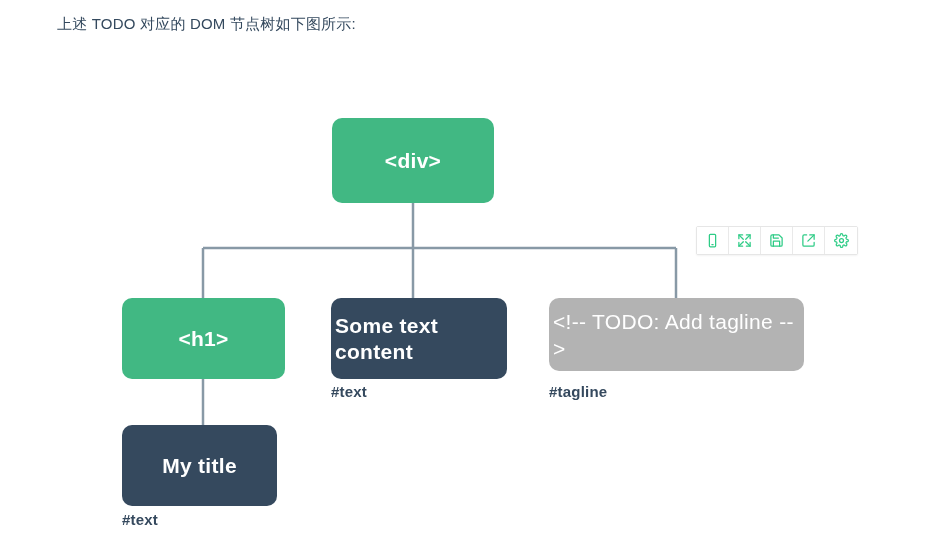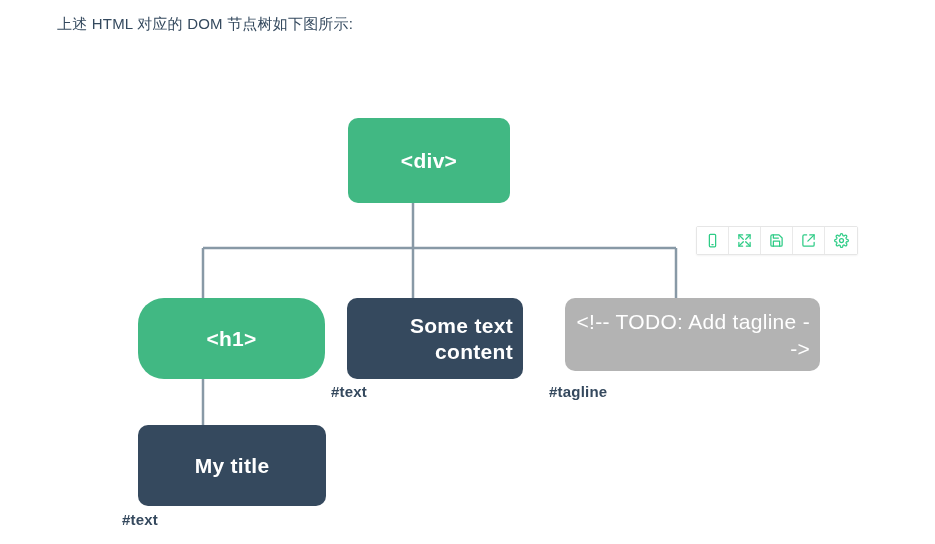--- a/index.html
+++ b/index.html
@@ -46,58 +46,56 @@
   }
 
   
   .node {
     position: absolute;
     box-sizing: border-box;
     border-radius: 10px;
     display: flex;
     align-items: center;
     justify-content: center;
-    text-align: right;
+    text-align: left;
     color: #ffffff;
     font-weight: bold;
     letter-spacing: 0.3px;
-    padding: 6px 10px;
-    margin-left: 16px;
+    padding: 6px 4px;
   }
   .node-green  { background: #41b883; }
   .node-navy   { background: #35495e; }
   .node-gray   { background: #b3b3b3; }
 
   .node-div {
     left: 332px; top: 118px;
     width: 162px; height: 85px;
     font-size: 21px;
   }
   .node-h1 {
     left: 122px; top: 298px;
-    width: 187px; height: 81px;
-    font-size: 21px;
-    border-radius: 26px;
+    width: 163px; height: 81px;
+    font-size: 21px;
   }
   .node-some-text {
     left: 331px; top: 298px;
     width: 176px; height: 81px;
     font-size: 21px;
     line-height: 26px;
   }
   .node-comment {
     left: 549px; top: 298px;
     width: 255px; height: 73px;
     font-size: 21px;
     line-height: 27px;
     font-weight: normal;
   }
   .node-my-title {
     left: 122px; top: 425px;
-    width: 188px; height: 81px;
+    width: 155px; height: 81px;
     font-size: 21px;
   }
 
   
   .node-label {
     position: absolute;
     font-size: 15px;
     font-weight: bold;
     color: #35495e;
     text-align: left;
@@ -130,21 +128,21 @@
     box-sizing: border-box;
     cursor: pointer;
     background: #ffffff;
   }
   .tool-btn:last-child { border-right: none; }
   .tool-btn svg { display: block; }
 </style>
 </head>
 <body>
 
-<div class="caption">上述 HTML 对应的 DOM 节点树如下图所示:</div>
+<div class="caption">上述 TODO 对应的 DOM 节点树如下图所示:</div>
 
 <div class="diagram">
 
   <svg class="connectors" viewBox="0 0 935 544" width="935" height="544">
 
     <line x1="413" y1="203" x2="413" y2="248" stroke="#8899a6" stroke-width="2.5"></line>
 
     <line x1="203" y1="248" x2="676" y2="248" stroke="#8899a6" stroke-width="2.5"></line>
 
     <line x1="203" y1="248" x2="203" y2="298" stroke="#8899a6" stroke-width="2.5"></line>

